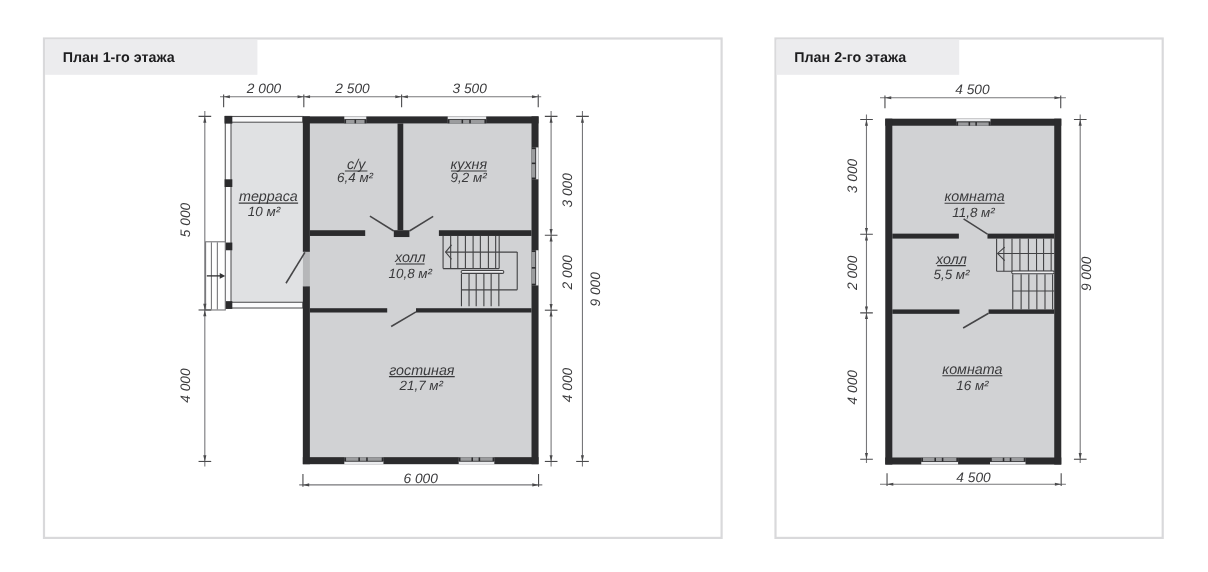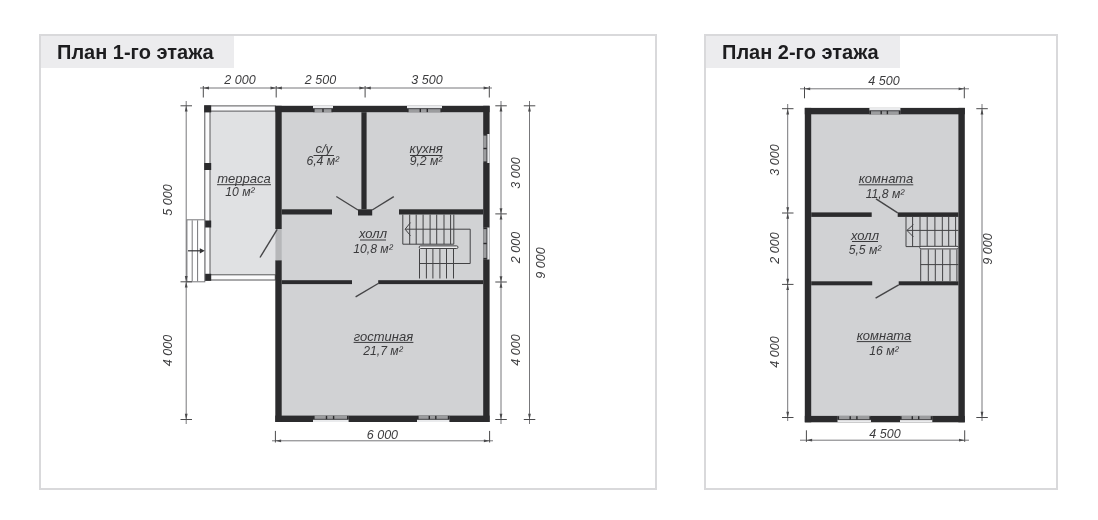--- a/index.html
+++ b/index.html
@@ -1,39 +1,39 @@
 <!DOCTYPE html>
 <html><head>
 <meta charset="utf-8">
 <style>
   html,body{margin:0;padding:0;}
   body{width:1098px;height:520px;background:#ffffff;position:relative;overflow:hidden;
        font-family:"Liberation Sans", sans-serif;}
   .card{position:absolute;background:#fff;border:2px solid #d9d9db;box-sizing:border-box;}
-  .tbox{position:absolute;background:#ececee;color:#1d1d1f;font-size:20px;font-weight:700;
+  .tbox{position:absolute;background:#ececee;color:#1d1d1f;font-size:13px;font-weight:700;
         line-height:32px;padding:0 13px 0 16px;box-sizing:border-box;white-space:nowrap;}
   svg{position:absolute;}
   .dim{stroke:#77777a;stroke-width:1;}
   .tick{stroke:#4a4a4c;stroke-width:1;}
   .dtx{font-size:12.5px;font-style:italic;fill:#3c3c3e;}
   .rtx{font-size:13px;font-style:italic;fill:#3a3a3c;}
   .atx{font-size:12.2px;font-style:italic;fill:#3a3a3c;}
   .thin{stroke:#424244;stroke-width:1;fill:none;}
   .leaf{stroke:#454547;stroke-width:1.4;fill:none;}
 </style>
 </head>
 <body>
 
 <div class="card" style="left:39px;top:34px;width:618px;height:456px"></div>
 
 <div class="tbox" style="left:41px;top:36px;width:193px;height:32px">План 1-го этажа</div>
 
 <div class="card" style="left:704px;top:34px;width:354px;height:456px"></div>
 
-<div class="tbox" style="left:706px;top:36px;width:194px;height:32px">План 2-го этажа</div>
+<div class="tbox" style="left:706px;top:36px;width:166px;height:32px">План 2-го этажа</div>
 
 <svg style="left:150px;top:68px" width="420" height="412" viewBox="150 68 420 412">
 
 <rect x="204.8" y="105.8" width="70.5" height="174.4" fill="#e0e1e3"></rect>
 
 <rect x="278" y="109" width="208.6" height="310" fill="#d1d2d4"></rect>
 
 <rect x="204.8" y="105.9" width="70.5" height="5.2" fill="#fbfbfc" stroke="#58585a" stroke-width="1"></rect>
 
 <rect x="204.8" y="105.9" width="5.2" height="174" fill="#fbfbfc" stroke="#58585a" stroke-width="1"></rect>

